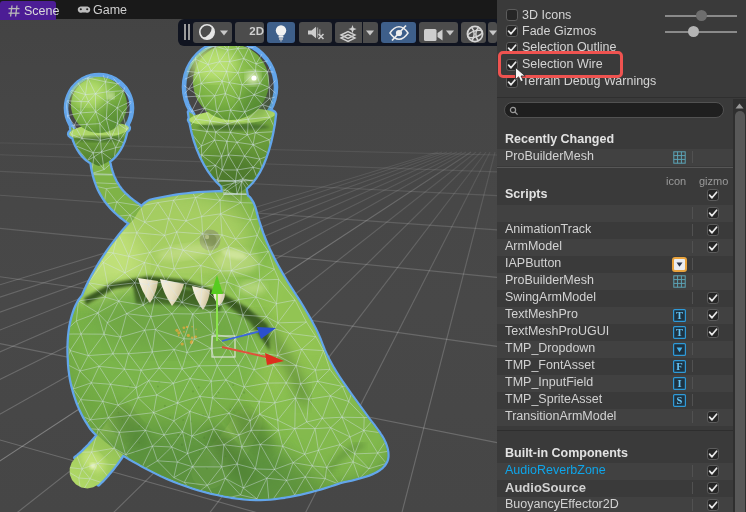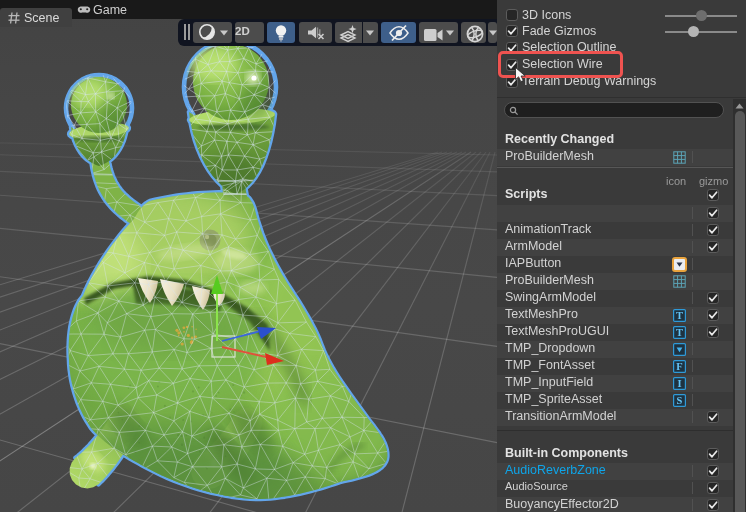--- a/index.html
+++ b/index.html
@@ -1299,21 +1299,21 @@
  <line x1="217" y1="341" x2="217" y2="293" stroke="#8ce44c" stroke-width="2"></line>
  <path d="M211,294 L223,294 L217,275 Z" fill="#57cb20"></path>
  <line x1="222" y1="341" x2="261" y2="331" stroke="#3b66dd" stroke-width="1.8"></line>
  <path d="M257,327 L261,339 L276,328 Z" fill="#2b50cc"></path>
  <line x1="222" y1="347" x2="266" y2="357" stroke="#e0513a" stroke-width="1.8"></line>
  <path d="M265,353 L267,365 L284,361 Z" fill="#dd2f1d"></path>
 </g>
 </svg>
       </div>
   <div style="position:absolute;left:0;top:0;width:497px;height:19px;background:#191919">
-    <div style="position:absolute;left:0;top:8px;width:72px;height:19px;background:#404040;border-radius:3px 3px 0 0">
+    <div style="position:absolute;left:0;top:1px;width:56px;height:19px;background:#4c1d95;border-radius:3px 3px 0 0">
           <svg width="12" height="12" viewBox="0 0 12 12" style="position:absolute;left:8px;top:4px">
 <g stroke="#b8b8b8" stroke-width="1.3">
               <line x1="4" y1="0.5" x2="2.6" y2="11.5"></line>
               <line x1="9" y1="0.5" x2="7.6" y2="11.5"></line>
 <line x1="0.5" y1="3.6" x2="11.5" y2="3.6"></line>
               <line x1="0.5" y1="8.2" x2="11.5" y2="8.2"></line>
             </g>
           </svg>
       <div style="position:absolute;left:24px;top:2.5px;font-size:12.5px;color:#dadada">Scene</div>
         </div>
@@ -1333,21 +1333,21 @@
 <div style="position:absolute;left:193px;top:22px;width:39px;height:21px;background:#4c4c4c;border-radius:3px">
         <svg width="18" height="18" viewBox="0 0 18 18" style="position:absolute;left:5px;top:1px">
 <circle cx="9" cy="9" r="7.2" fill="none" stroke="#e6e6e6" stroke-width="1.6"></circle>
 <path d="M9,1.8 A7.2,7.2 0 0 1 9,16.2 A10,10 0 0 0 9,1.8 Z" fill="#e6e6e6" transform="rotate(40 9 9)"></path>
         </svg>
         <svg width="10" height="8" viewBox="0 0 10 8" style="position:absolute;right:3px;top:7px">
           <path d="M1,1.5 L9,1.5 L5,6.5 Z" fill="#c8c8c8"></path>
         </svg>
       </div>
 <div style="position:absolute;left:235px;top:22px;width:29px;height:21px;background:#4c4c4c;border-radius:3px">
-        <div style="position:absolute;left:0;top:3px;width:100%;text-align:left;font-size:11.5px;font-weight:bold;color:#d0d0d0">2D</div>
+        <div style="position:absolute;left:0;top:3px;width:100%;text-align:right;font-size:11.5px;font-weight:bold;color:#d0d0d0">2D</div>
       </div>
 <div style="position:absolute;left:267px;top:22px;width:28px;height:21px;background:#3e5f8a;border-radius:3px">
         <svg width="16" height="20" viewBox="0 0 16 20" style="position:absolute;left:6px;top:1px">
 <circle cx="8" cy="7.5" r="5.2" fill="#f2f2f2"></circle>
           <rect x="5.6" y="12.6" width="4.8" height="2" fill="#f2f2f2"></rect>
 <rect x="6.1" y="15.2" width="3.8" height="1.6" fill="#cfcfcf"></rect>
           <path d="M6.6,17.4 L9.4,17.4 L8,18.8 Z" fill="#cfcfcf"></path>
         </svg>
       </div>
 <div style="position:absolute;left:299px;top:22px;width:33px;height:21px;background:#4c4c4c;border-radius:3px">
@@ -1559,21 +1559,21 @@
           <rect x="0.5" y="0.5" width="11" height="11" rx="2.4" fill="#262626" stroke="#5c5c5c"></rect>
           <path d="M2.6,6.2 L5.0,8.8 L9.6,3.2" stroke="#e8e8e8" stroke-width="1.7" fill="none" stroke-linecap="round" stroke-linejoin="round"></path>
         </svg>
         <div style="position:absolute;left:0px;top:462.5px;width:236px;height:17px;background:#414141"></div>
         <div style="position:absolute;left:8px;top:463px;font-size:12.5px;font-weight:normal;color:#0ea5e9;white-space:nowrap">AudioReverbZone</div>
         <div style="position:absolute;left:195px;top:465px;width:1px;height:12px;background:#515151"></div>
         <svg style="position:absolute;left:210px;top:465px" width="12" height="12" viewBox="0 0 12 12">
           <rect x="0.5" y="0.5" width="11" height="11" rx="2.4" fill="#262626" stroke="#5c5c5c"></rect>
           <path d="M2.6,6.2 L5.0,8.8 L9.6,3.2" stroke="#e8e8e8" stroke-width="1.7" fill="none" stroke-linecap="round" stroke-linejoin="round"></path>
         </svg>
-        <div style="position:absolute;left:8px;top:480px;font-size:11px;font-weight:normal;color:#d2d2d2;white-space:nowrap">AudioSource</div>
+        <div style="position:absolute;left:8px;top:480px;font-size:13px;font-weight:bold;color:#d2d2d2;white-space:nowrap">AudioSource</div>
         <div style="position:absolute;left:195px;top:482px;width:1px;height:12px;background:#515151"></div>
         <svg style="position:absolute;left:210px;top:482px" width="12" height="12" viewBox="0 0 12 12">
           <rect x="0.5" y="0.5" width="11" height="11" rx="2.4" fill="#262626" stroke="#5c5c5c"></rect>
           <path d="M2.6,6.2 L5.0,8.8 L9.6,3.2" stroke="#e8e8e8" stroke-width="1.7" fill="none" stroke-linecap="round" stroke-linejoin="round"></path>
         </svg>
         <div style="position:absolute;left:0px;top:496.5px;width:236px;height:17px;background:#414141"></div>
         <div style="position:absolute;left:8px;top:497px;font-size:12.5px;font-weight:normal;color:#d2d2d2;white-space:nowrap">BuoyancyEffector2D</div>
         <div style="position:absolute;left:195px;top:499px;width:1px;height:12px;background:#515151"></div>
         <svg style="position:absolute;left:210px;top:499px" width="12" height="12" viewBox="0 0 12 12">
           <rect x="0.5" y="0.5" width="11" height="11" rx="2.4" fill="#262626" stroke="#5c5c5c"></rect>

